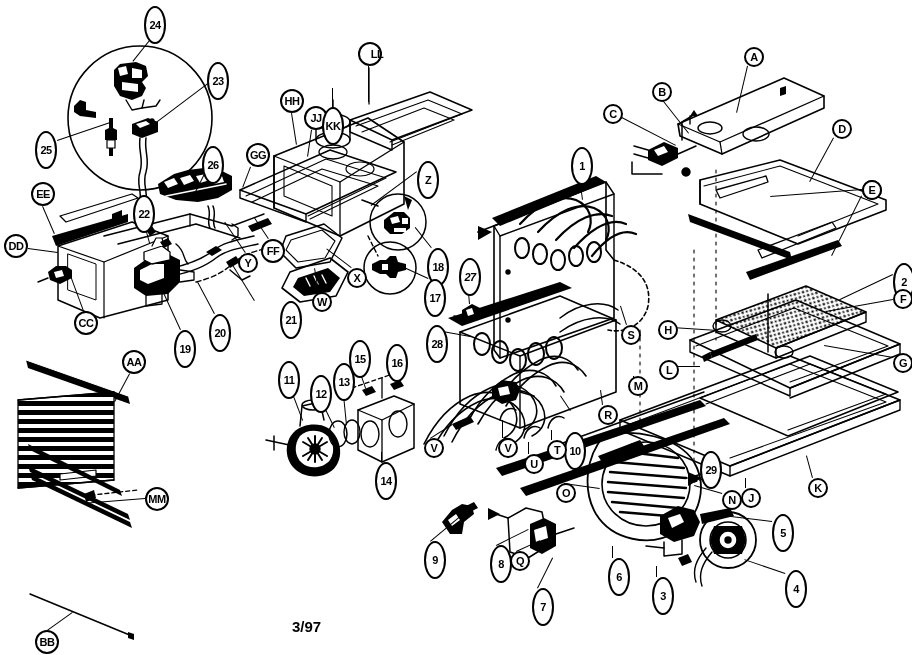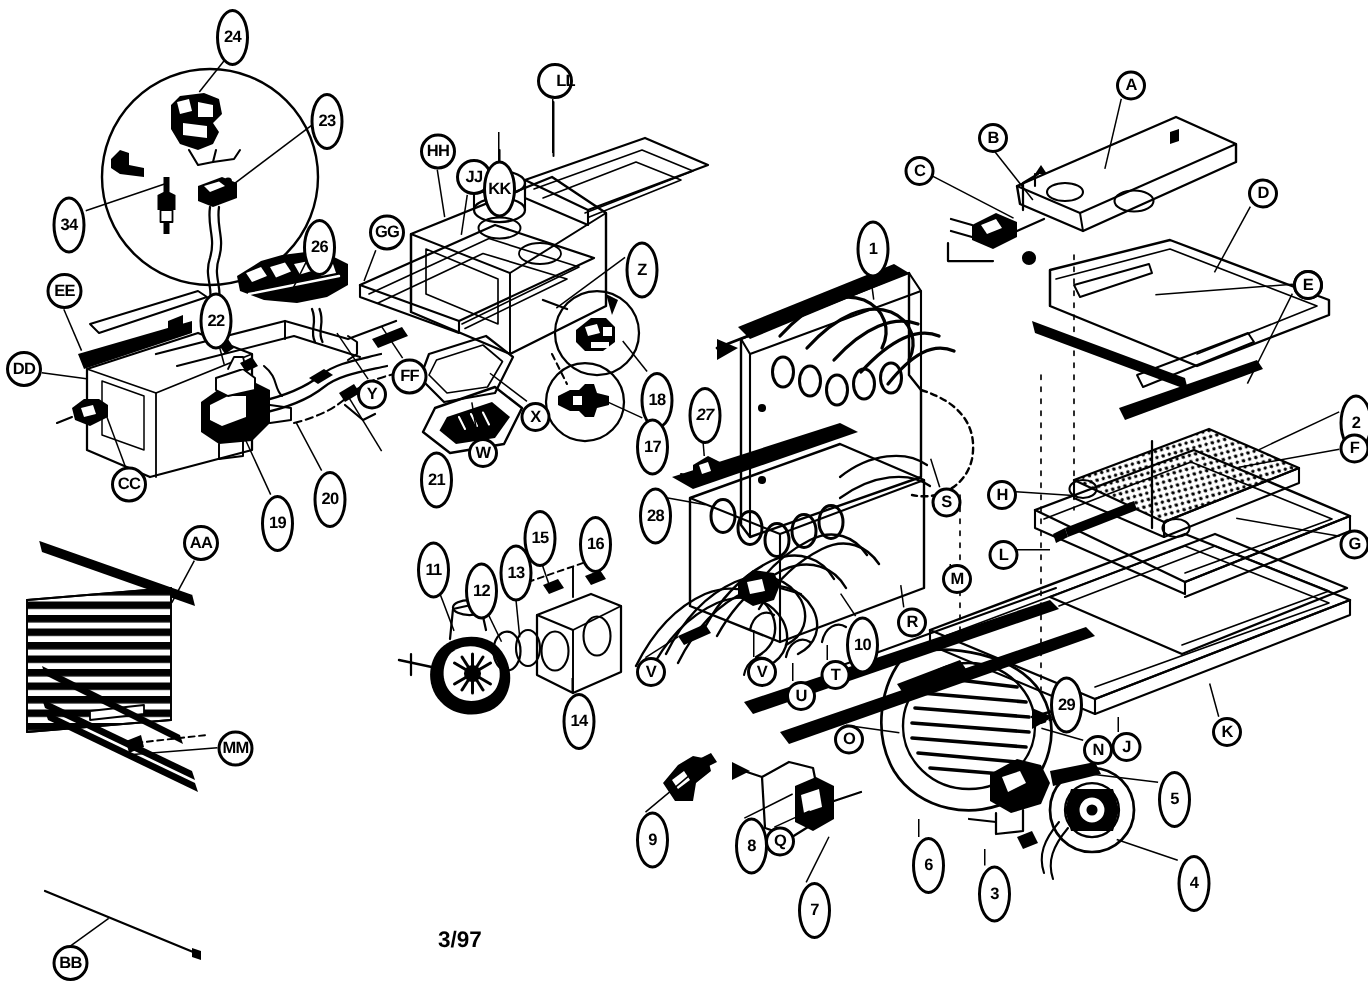--- a/index.html
+++ b/index.html
@@ -424,21 +424,21 @@
       <path d="M640,330 L640,420" stroke-width="1.1" stroke-dasharray="3 5"></path>
     </g>
   </svg>
 
   <div id="callout-layer">
       <div class="lead" style="left: 160px; top: 28px; width: 43.4166px; transform: rotate(128.454deg);"></div>
       <div class="cal num" style="left: 144px; top: 6px;">24</div>
       <div class="lead" style="left: 208px; top: 84px; width: 81.4002px; transform: rotate(142.989deg);"></div>
       <div class="cal num" style="left: 207px; top: 62px;">23</div>
       <div class="lead" style="left: 57px; top: 140px; width: 55.9732px; transform: rotate(-18.7587deg);"></div>
-      <div class="cal num" style="left: 35px; top: 131px;">34</div>
+      <div class="cal num" style="left: 35px; top: 131px;">25</div>
       <div class="lead" style="left: 143px; top: 217px; width: 26.9258px; transform: rotate(74.9315deg);"></div>
       <div class="cal num" style="left: 133px; top: 195px;">22</div>
       <div class="lead" style="left: 208px; top: 168px; width: 26.8328px; transform: rotate(116.565deg);"></div>
       <div class="cal num" style="left: 202px; top: 146px;">26</div>
       <div class="lead" style="left: 251px; top: 167px; width: 22.4722px; transform: rotate(110.854deg);"></div>
       <div class="cal ltr2" style="left: 246px; top: 143px;">GG</div>
       <div class="lead" style="left: 292px; top: 113px; width: 32.3883px; transform: rotate(81.1193deg);"></div>
       <div class="cal ltr2" style="left: 280px; top: 89px;">HH</div>
       <div class="lead" style="left: 312px; top: 130px; width: 27.2947px; transform: rotate(98.427deg);"></div>
       <div class="cal ltr2" style="left: 304px; top: 106px;">JJ</div>
@@ -498,21 +498,21 @@
       <div class="cal ltr1" style="left: 658px; top: 320px;">H</div>
       <div class="lead" style="left: 672px; top: 366px; width: 28px; transform: rotate(0deg);"></div>
       <div class="cal ltr1" style="left: 659px; top: 360px;">L</div>
       <div class="lead" style="left: 634px; top: 376px; width: 16px; transform: rotate(90deg);"></div>
       <div class="cal ltr1" style="left: 628px; top: 376px;">M</div>
       <div class="lead" style="left: 626px; top: 325px; width: 19.9249px; transform: rotate(-107.526deg);"></div>
       <div class="cal ltr1" style="left: 621px; top: 325px;">S</div>
       <div class="lead" style="left: 602px; top: 405px; width: 15.1327px; transform: rotate(-97.5946deg);"></div>
       <div class="cal ltr1" style="left: 598px; top: 405px;">R</div>
       <div class="lead" style="left: 570px; top: 411px; width: 18.0278px; transform: rotate(-123.69deg);"></div>
-      <div class="cal num" style="left: 564px; top: 411px;">10</div>
+      <div class="cal num" style="left: 564px; top: 432px;">10</div>
       <div class="lead" style="left: 812px; top: 478px; width: 22.8035px; transform: rotate(-105.255deg);"></div>
       <div class="cal ltr1" style="left: 808px; top: 478px;">K</div>
       <div class="lead" style="left: 706px; top: 473px; width: 9.05539px; transform: rotate(83.6598deg);"></div>
       <div class="cal num" style="left: 700px; top: 451px;">29</div>
       <div class="lead" style="left: 722px; top: 494px; width: 29.1204px; transform: rotate(-164.055deg);"></div>
       <div class="cal ltr1" style="left: 722px; top: 490px;">N</div>
       <div class="lead" style="left: 745px; top: 488px; width: 10px; transform: rotate(-90deg);"></div>
       <div class="cal ltr1" style="left: 741px; top: 488px;">J</div>
       <div class="lead" style="left: 772px; top: 522px; width: 58.4209px; transform: rotate(-173.118deg);"></div>
       <div class="cal num" style="left: 772px; top: 514px;">5</div>

